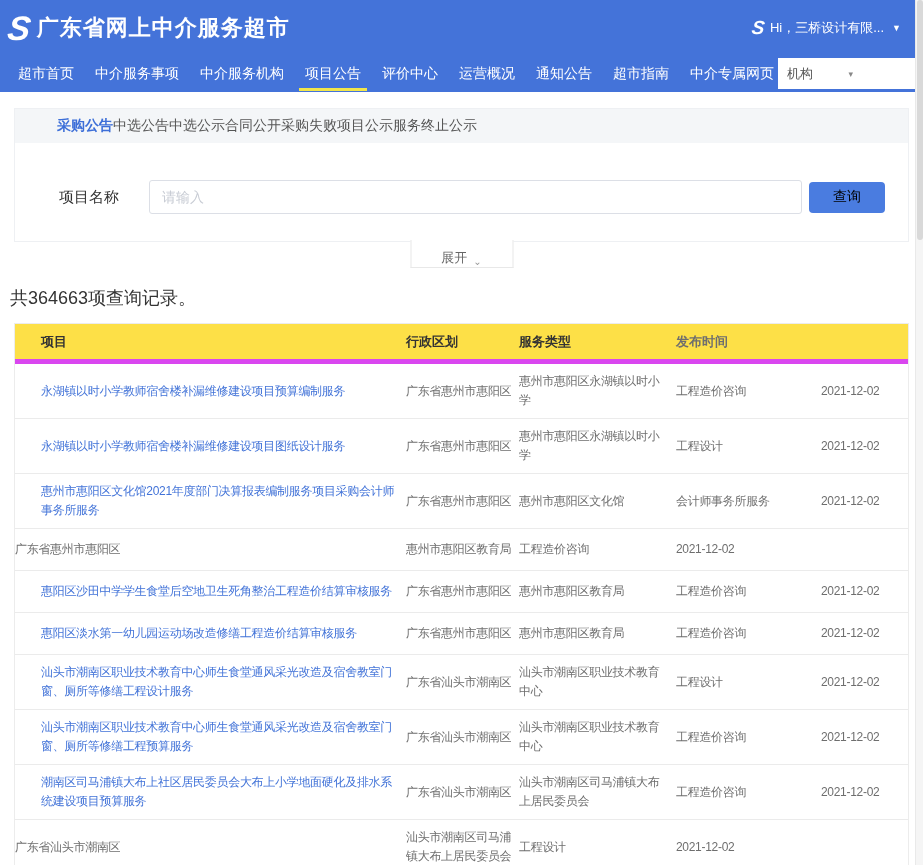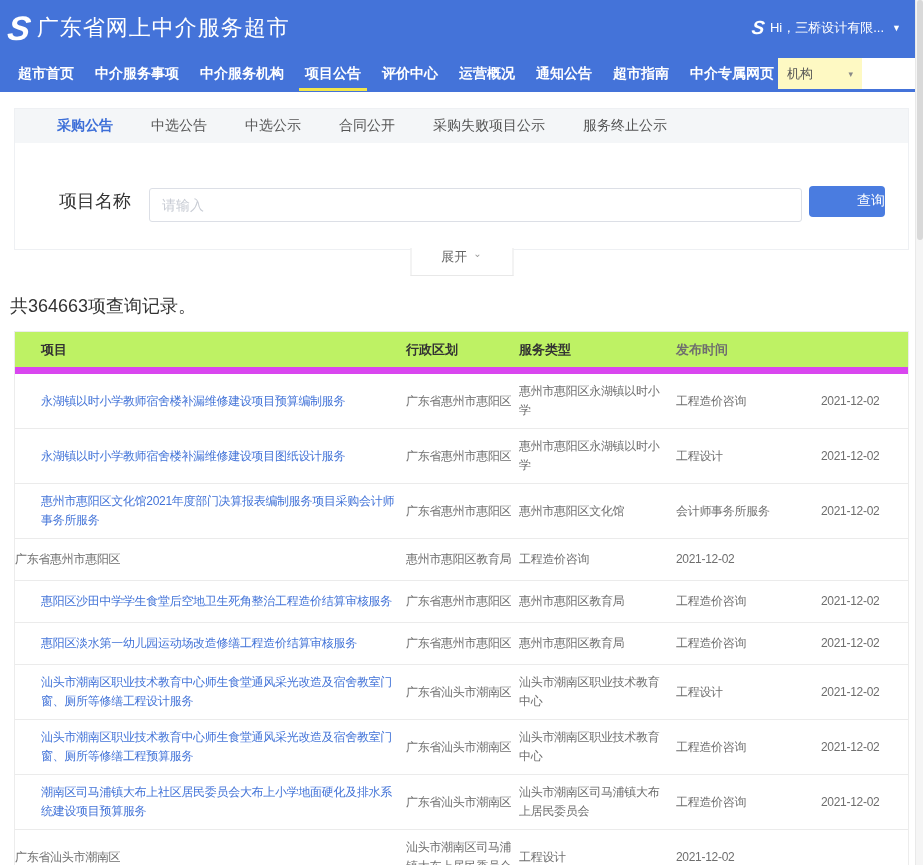--- a/index.html
+++ b/index.html
@@ -7,72 +7,72 @@
     font-family:"Liberation Sans","DejaVu Sans",sans-serif; }
   .app { position:relative; width:923px; height:865px; }
   .content-col { width:915px; }
 
   
   .topbar { height:55px; background:#4473d9; display:flex; align-items:center;
     justify-content:space-between; padding:0 14px 0 8px; }
   .brand { display:flex; align-items:center; }
   .logo-s { color:#fff; font-weight:900; font-style:italic; font-size:34px;
     line-height:34px; margin-right:8px; transform:skewX(-8deg); letter-spacing:-2px; }
-  .brand-title { color:#fff; font-size:22px; font-weight:400; letter-spacing:1px; }
+  .brand-title { color:#fff; font-size:22px; font-weight:700; letter-spacing:1px; }
   .userchip { display:flex; align-items:center; color:#fff; font-size:13px; }
   .logo-s.small { font-size:19px; line-height:19px; margin-right:7px; }
   .caret { font-size:9px; color:#fff; margin-left:8px; }
 
   
   .navbar { height:37px; background:#4473d9; display:flex; align-items:center;
     justify-content:space-between; padding-left:14px; }
   .nav-items { display:flex; align-items:center; gap:13px; height:100%; }
-  .nav-item { position:relative; color:#fff; font-size:14px; font-weight:700;
+  .nav-item { position:relative; color:#fff; font-size:14px; font-weight:400;
     height:100%; display:flex; align-items:center; padding:0 4px; cursor:pointer;
     text-decoration:none; white-space:nowrap; }
   .nav-item.active::after { content:""; position:absolute; left:-2px; right:-2px;
     bottom:1px; height:3px; background:#f2e64a; }
   .nav-search { display:flex; align-items:stretch; height:31px; }
-  .nav-search .cat { width:84px; background:#fef9c3; color:#555; font-size:13px;
+  .nav-search .cat { width:84px; background:#ffffff; color:#555; font-size:13px;
     display:flex; align-items:center; justify-content:space-between; padding:0 9px; cursor:pointer; }
   .nav-search .cat .caret { color:#888; margin-left:4px; }
   .nav-search input { width:100px; border:none; outline:none; background:#fff;
     font-size:13px; padding:0 8px; }
 
   
   .main { padding:0 6px 0 14px; }
 
   .panel { margin-top:16px; border:1px solid #eef0f3; position:relative; background:#fff; }
   .tabs-strip { height:34px; background:#f4f6f8; display:flex; align-items:center;
-    padding-left:42px; gap:38px; }
+    padding-left:42px; }
   .tab { font-size:14px; color:#555; cursor:pointer; white-space:nowrap; }
   .tab.active { color:#3d6fd8; font-weight:700; }
 
   .filter-area { padding:37px 0 27px 44px; display:flex; align-items:center; background:#fff; }
-  .filter-label { font-size:18px; color:#333; width:90px; }
+  .filter-label { font-size:15px; color:#333; width:90px; }
   .filter-input { width:653px; height:32px; border:1px solid #dcdfe6; border-radius:3px;
-    font-size:14px; padding:16px 12px; color:#333; outline:none;margin-top:8px; }
+    font-size:14px; padding:16px 12px; color:#333; outline:none; }
   .filter-input::placeholder { color:#c8ccd4; }
-  .search-btn { margin-left:7px; width:76px; height:31px; background:#4a7ce0; color:#ffffff;
-    border:none; border-radius:4px; font-size:14px; cursor:pointer;text-align:right; }
+  .search-btn { margin-left:7px; width:76px; height:31px; background:#4a7ce0; color:#000000;
+    border:none; border-radius:4px; font-size:14px; cursor:pointer; }
 
   .expand-tab { position:absolute; left:50%; transform:translateX(-50%); top:100%;
     margin-top:-1px; width:103px; height:28px; background:#fff;
-    border:1px solid #e8e8e8; border-top:none; display:flex; align-items:flex-start;
+    border:1px solid #e8e8e8; border-top:none; display:flex; align-items:flex-end;
     justify-content:center; gap:6px; font-size:13px; color:#666; cursor:pointer; }
   .expand-tab .chev { color:#999; font-size:10px; }
 
   .summary { margin-top:44px; margin-left:-4px; font-size:18px; color:#333; }
 
   
   .table-card { margin-top:13px; border:1px solid #ececec; background:#fff; }
   .t-row { display:grid; grid-template-columns:391px 113px 157px 145px 1fr;
     align-items:center; border-bottom:1px solid #ebebeb; min-height:42px; }
   .t-row:last-child { border-bottom:none; }
-  .t-head { background:#bef264; min-height:38px; border-bottom:7px solid #d946ef; }
+  .t-head { background:#fde047; min-height:38px; border-bottom:5px solid #d946ef; }
   .t-head .cell { font-size:13px; color:#333; font-weight:700; letter-spacing:0; }
   .cell { font-size:12px; color:#6e6e6e; letter-spacing:-0.3px; line-height:19px;
     padding:8px 6px 8px 0; }
   .cell.c1 { padding-left:26px; }
   .cell.c5 { color:#6e6e6e; }
   .proj-link { color:#4273d8; text-decoration:none; cursor:pointer; }
 
   
   .scroll-track { position:absolute; top:0; right:0; width:8px; height:865px;
     background:#f5f5f5; border-left:1px solid #e9e9e9; }

